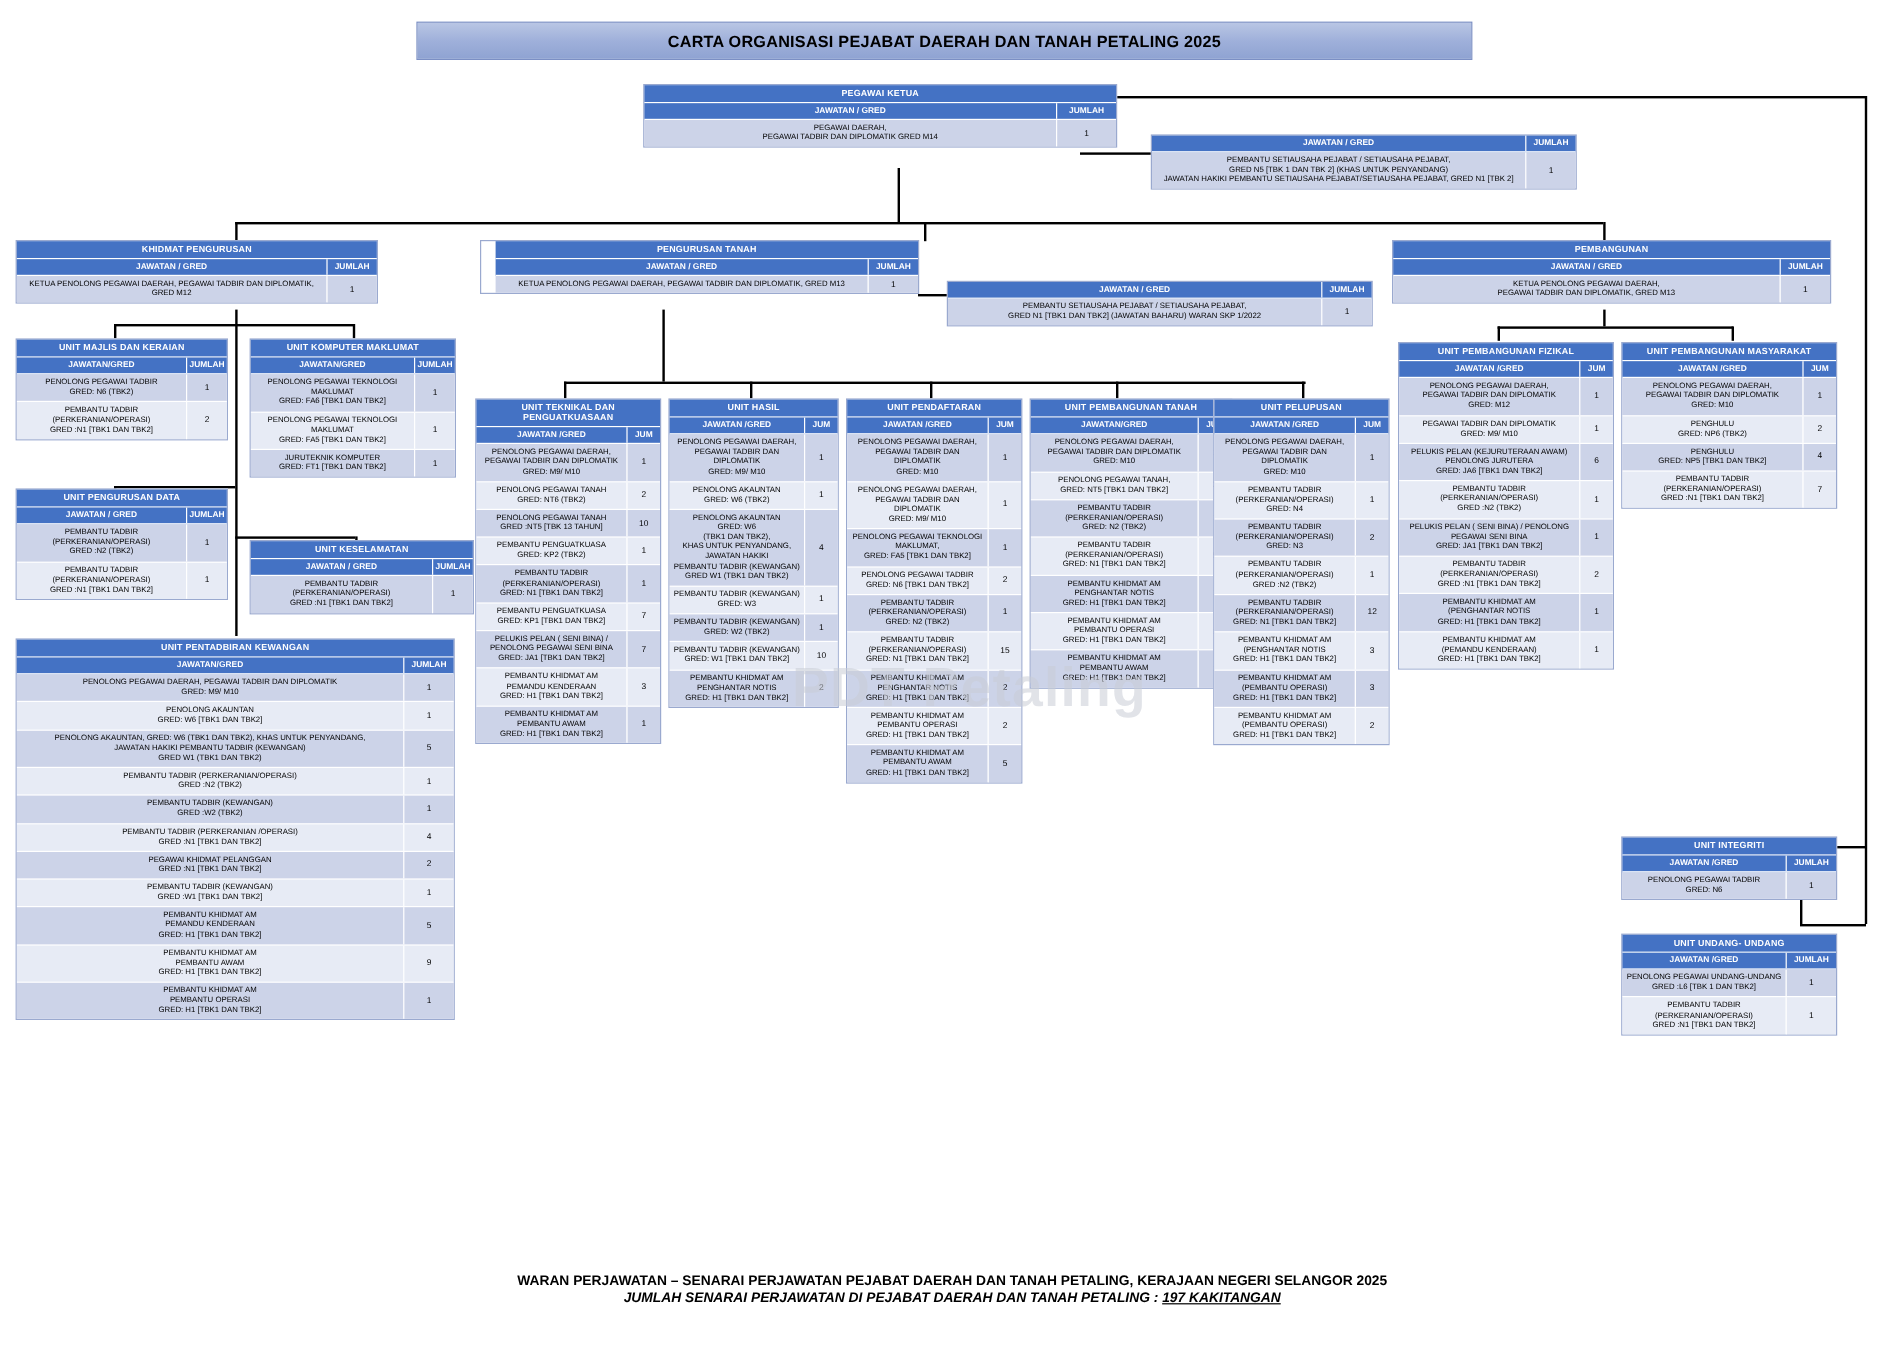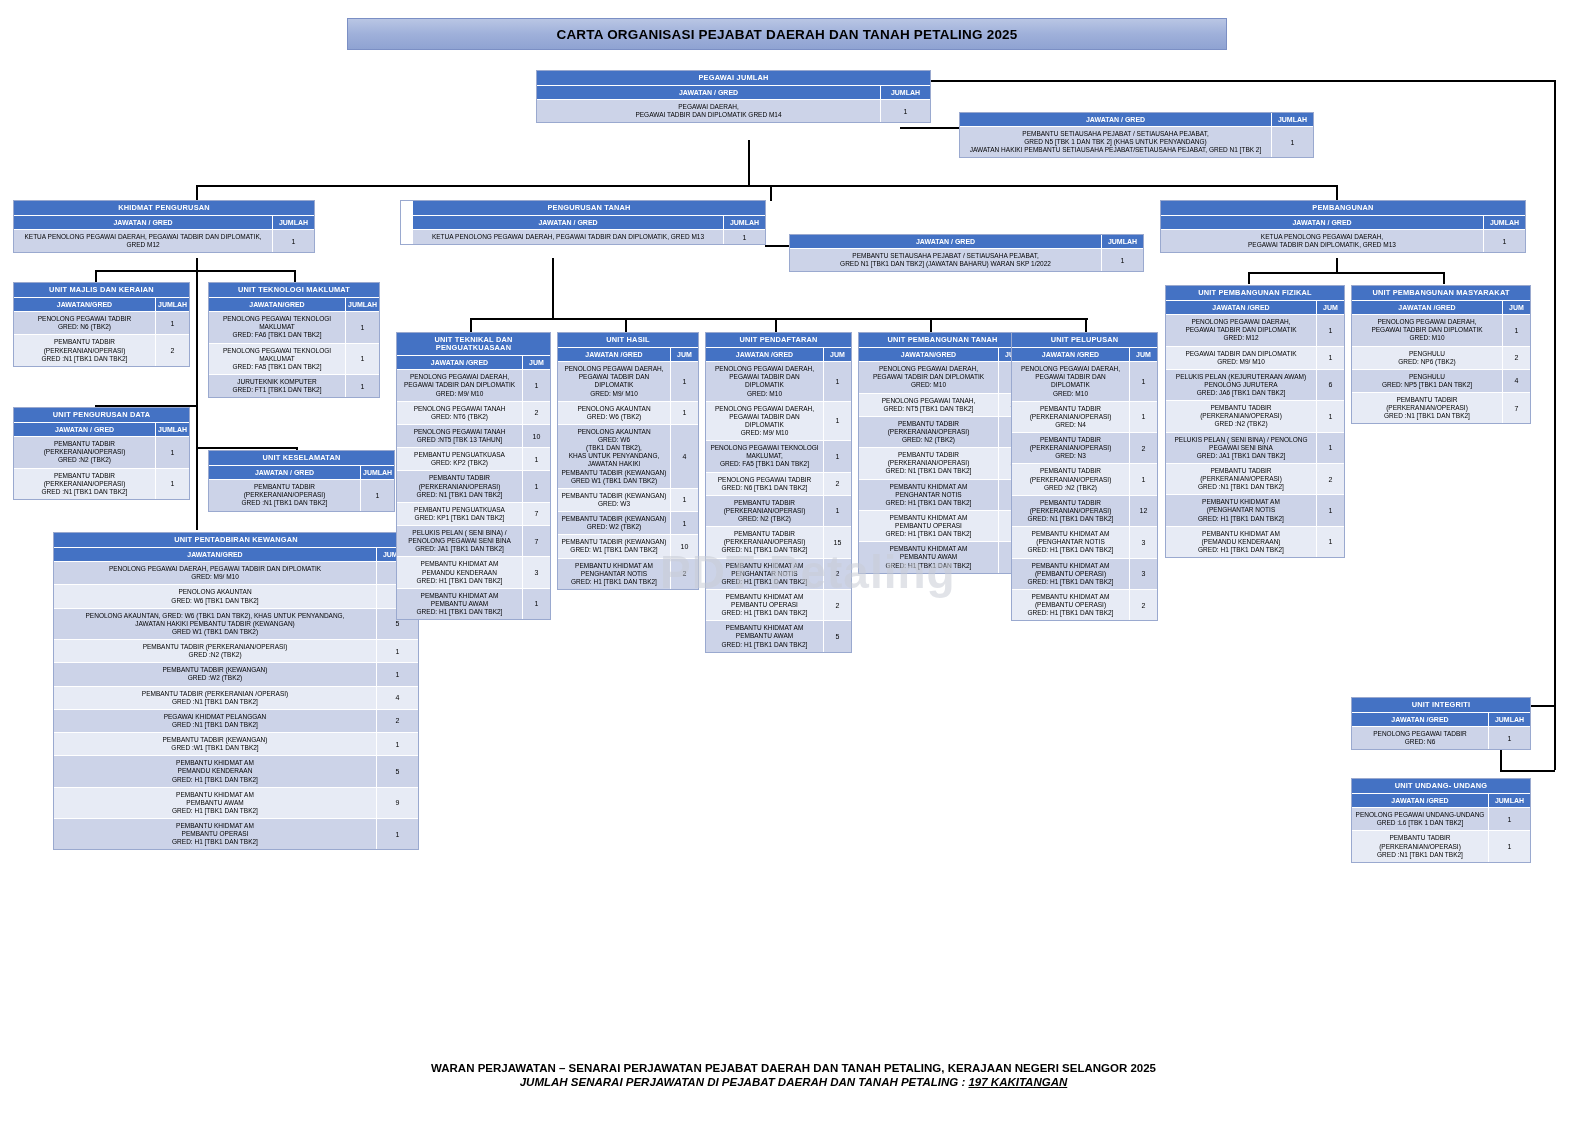--- a/index.html
+++ b/index.html
@@ -102,21 +102,21 @@
 <div class="ln lnv" style="left:775px; top:318px; height:14px;"></div>
 <div class="ln lnv" style="left:930px; top:318px; height:14px;"></div>
 <div class="ln lnv" style="left:1085px; top:318px; height:14px;"></div>
 
 <div class="ln lnv" style="left:1336px; top:258px; height:14px;"></div>
 <div class="ln lnh" style="left:1248px; top:272px; width:196px;"></div>
 <div class="ln lnv" style="left:1248px; top:272px; height:12px;"></div>
 <div class="ln lnv" style="left:1443px; top:272px; height:12px;"></div>
 
 <div class="box w50" style="left:536px; top:70px; width:395px;">
-  <div class="bhead">PEGAWAI JUMLAH</div>
+  <div class="bhead">PEGAWAI KETUA</div>
   <div class="bsub">
     <div class="c1">JAWATAN / GRED</div>
     <div class="c2">JUMLAH</div>
   </div>
   <div>
       <div class="row">
         <div class="r1">
           <span style="white-space: pre-line;">PEGAWAI DAERAH,
 PEGAWAI TADBIR DAN DIPLOMATIK GRED M14</span>
         </div>
@@ -226,21 +226,21 @@
           <span style="white-space: pre-line;">PEMBANTU TADBIR
 (PERKERANIAN/OPERASI)
 GRED :N1 [TBK1 DAN TBK2]</span>
         </div>
         <div class="r2">2</div>
       </div>
     </div>
 </div>
 
 <div class="box w34" style="left:208px; top:282px; width:172px;">
-  <div class="bhead">UNIT TEKNOLOGI MAKLUMAT</div>
+  <div class="bhead">UNIT KOMPUTER MAKLUMAT</div>
   <div class="bsub">
     <div class="c1">JAWATAN/GRED</div>
     <div class="c2">JUMLAH</div>
   </div>
   <div>
       <div class="row">
         <div class="r1">
           <span style="white-space: pre-line;">PENOLONG PEGAWAI TEKNOLOGI
 MAKLUMAT
 GRED: FA6 [TBK1 DAN TBK2]</span>
@@ -302,21 +302,21 @@
         <div class="r1">
           <span style="white-space: pre-line;">PEMBANTU TADBIR
 (PERKERANIAN/OPERASI)
 GRED :N1 [TBK1 DAN TBK2]</span>
         </div>
         <div class="r2">1</div>
       </div>
     </div>
 </div>
 
-<div class="box w42" style="left:13px; top:532px; width:366px;margin-left:40px;">
+<div class="box w42" style="left:13px; top:532px; width:366px;">
   <div class="bhead">UNIT PENTADBIRAN KEWANGAN</div>
   <div class="bsub">
     <div class="c1">JAWATAN/GRED</div>
     <div class="c2">JUMLAH</div>
   </div>
   <div>
       <div class="row">
         <div class="r1">
           <span style="white-space: pre-line;">PENOLONG PEGAWAI DAERAH, PEGAWAI TADBIR DAN DIPLOMATIK
 GRED: M9/ M10</span>

